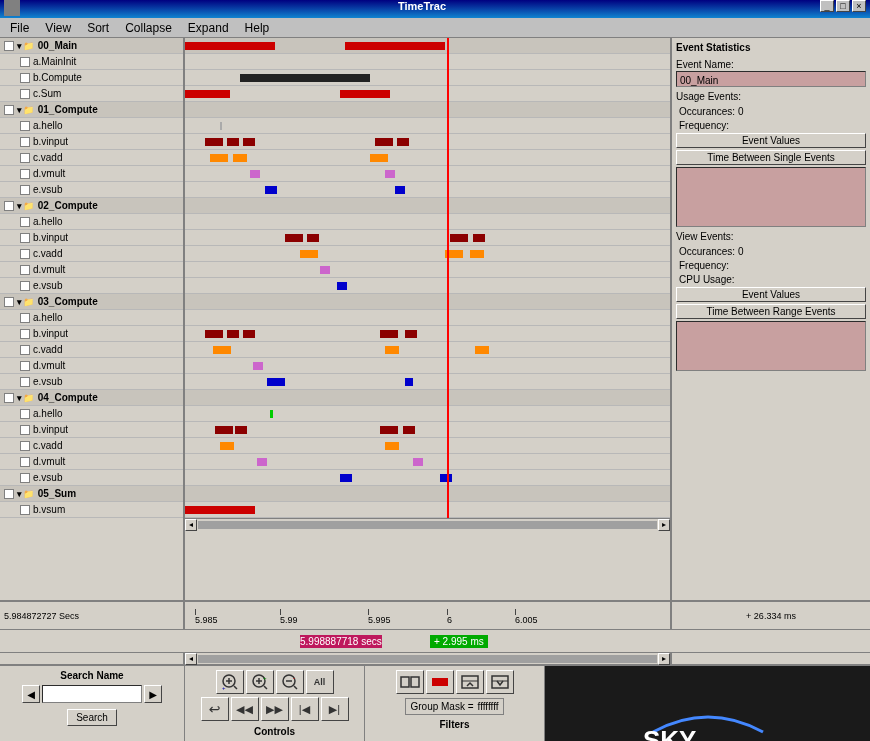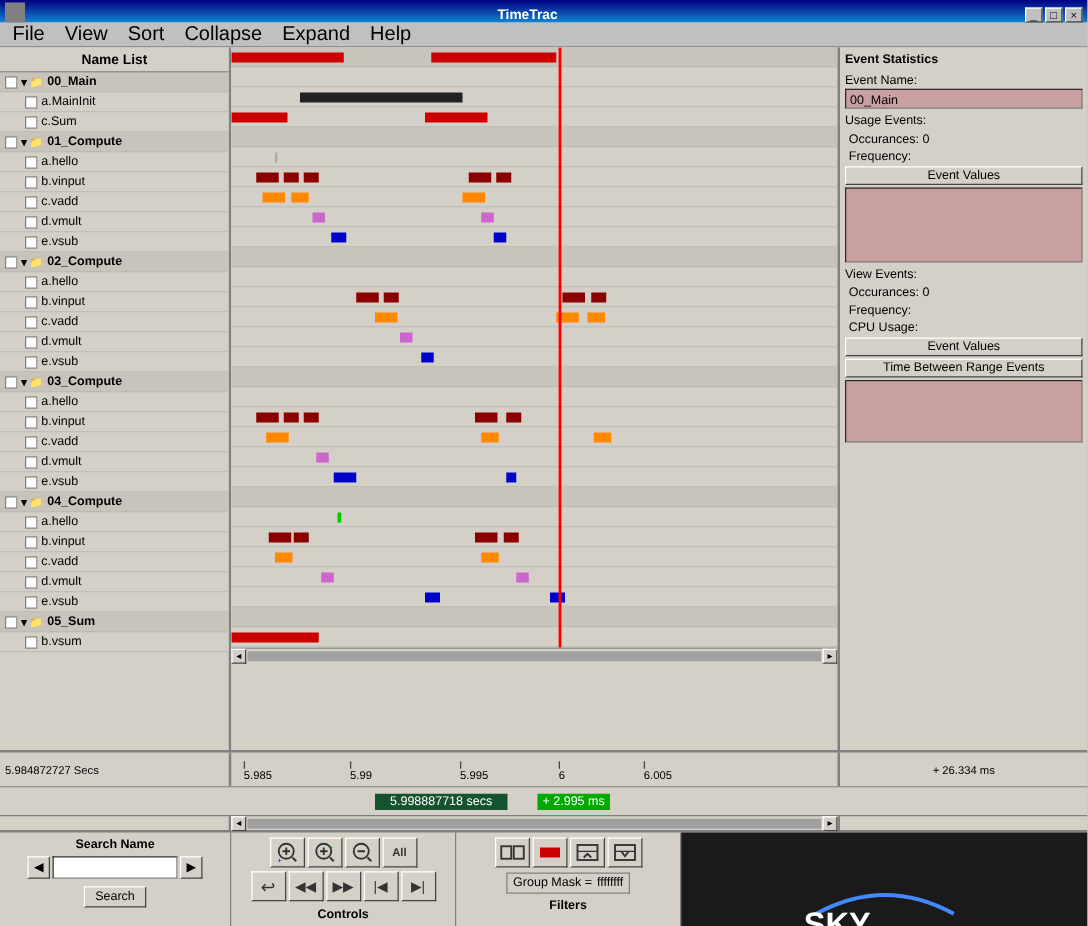--- a/index.html
+++ b/index.html
@@ -3,21 +3,21 @@
   <meta charset="utf-8">
   <style>
     * { box-sizing: border-box; margin: 0; padding: 0; }
     body { font-family: Arial, sans-serif; font-size: 11px; background: #c0c0c0; width: 870px; height: 741px; overflow: hidden; }
     
     
     .title-bar {
       background: linear-gradient(to bottom, #000080, #1084d0);
       color: white;
       display: flex;
-      align-items: flex-end;
+      align-items: flex-start;
       justify-content: space-between;
       height: 18px;
       padding: 0 4px;
       user-select: none;
     }
     .title-bar-title { font-size: 11px; font-weight: bold; flex: 1; text-align: center; }
     .title-bar-controls { display: flex; gap: 2px; }
     .title-bar-btn {
       width: 14px; height: 12px; background: #c0c0c0; border: 1px solid #fff;
       border-right-color: #444; border-bottom-color: #444;
@@ -32,21 +32,21 @@
       display: flex;
       height: 20px;
       align-items: center;
       border-bottom: 1px solid #808080;
       padding: 0 4px;
       gap: 4px;
     }
     .menu-item {
       padding: 2px 6px;
       cursor: pointer;
-      font-size: 16px;
+      font-size: 12px;
     }
 
     
     .main-content {
       display: flex;
       height: 562px;
       background: #d4d0c8;
     }
 
     
@@ -284,31 +284,34 @@
   <span class="menu-item">View</span>
   <span class="menu-item">Sort</span>
   <span class="menu-item">Collapse</span>
   <span class="menu-item">Expand</span>
   <span class="menu-item">Help</span>
 </div>
 
 <div class="main-content">
 
   <div class="name-list">
-    <div class="panel-header">Name List</div>
     <div class="name-list-content" id="name-list-rows">
     <div class="tree-item group">
           <span class="checkbox"></span>
           <span class="expand-icon">▾</span>
           <span class="folder-icon">📁</span>
           <span>00_Main</span>
         </div>
         <div class="tree-item child">
           <span class="checkbox"></span>
           <span>a.MainInit</span>
+        </div>
+        <div class="tree-item child">
+          <span class="checkbox"></span>
+          <span>b.Compute</span>
         </div>
         <div class="tree-item child">
           <span class="checkbox"></span>
           <span>c.Sum</span>
         </div>
         <div class="tree-item group">
           <span class="checkbox"></span>
           <span class="expand-icon">▾</span>
           <span class="folder-icon">📁</span>
           <span>01_Compute</span>
@@ -544,20 +547,21 @@
     <div class="stats-section-title">Event Statistics</div>
     <div style="height:4px;"></div>
     <div class="stats-row">Event Name:</div>
     <div class="stats-name-field">00_Main</div>
 
     <div class="stats-row">Usage Events:</div>
     <div style="height:2px;"></div>
     <div class="stats-row" style="background:#d4d0c8; padding:1px 3px;">Occurances: 0</div>
     <div class="stats-row" style="background:#d4d0c8; padding:1px 3px;">Frequency:</div>
     <button class="stats-btn">Event Values</button>
+    <button class="stats-btn">Time Between Single Events</button>
     <div class="stats-display-area"></div>
 
     <div class="stats-row">View Events:</div>
     <div style="height:2px;"></div>
     <div class="stats-row" style="background:#d4d0c8; padding:1px 3px;">Occurances: 0</div>
     <div class="stats-row" style="background:#d4d0c8; padding:1px 3px;">Frequency:</div>
     <div class="stats-row" style="background:#d4d0c8; padding:1px 3px;">CPU Usage:</div>
     <button class="stats-btn">Event Values</button>
     <button class="stats-btn">Time Between Range Events</button>
     <div class="stats-display-area" style="height:50px;"></div>
@@ -577,21 +581,21 @@
     <div style="position:absolute; bottom:14px; left:95px; width:1px; height:6px; background:#444;"></div>
     <div style="position:absolute; bottom:14px; left:183px; width:1px; height:6px; background:#444;"></div>
     <div style="position:absolute; bottom:14px; left:262px; width:1px; height:6px; background:#444;"></div>
     <div style="position:absolute; bottom:14px; left:330px; width:1px; height:6px; background:#444;"></div>
   </div>
   <div style="width:200px; border-left:2px solid #808080; font-size:9px; display:flex; align-items:center; justify-content:center;">+ 26.334 ms</div>
 </div>
 
 <div style="height:22px; background:#d4d0c8; position:relative; display:flex; align-items:center;">
   <div style="width:185px; border-right:2px solid #808080;"></div>
-  <div style="position:absolute; left:300px; background:#14532d; color:white; font-size:10px; padding:1px 12px;">5.998887718 secs</div>
+  <div style="position:absolute; left:300px; background:#be185d; color:white; font-size:10px; padding:1px 0;">5.998887718 secs</div>
   <div style="position:absolute; left:430px; background:#00aa00; color:white; font-size:10px; padding:1px 4px;">+ 2.995 ms</div>
 </div>
 
 <div style="height:12px; background:#d4d0c8; border-top:1px solid #808080; display:flex;">
   <div style="width:185px; border-right:2px solid #808080;"></div>
   <div style="flex:1; display:flex; align-items:center;">
     <div class="scroll-btn">◂</div>
     <div class="scroll-track"></div>
     <div class="scroll-btn">▸</div>
   </div>

